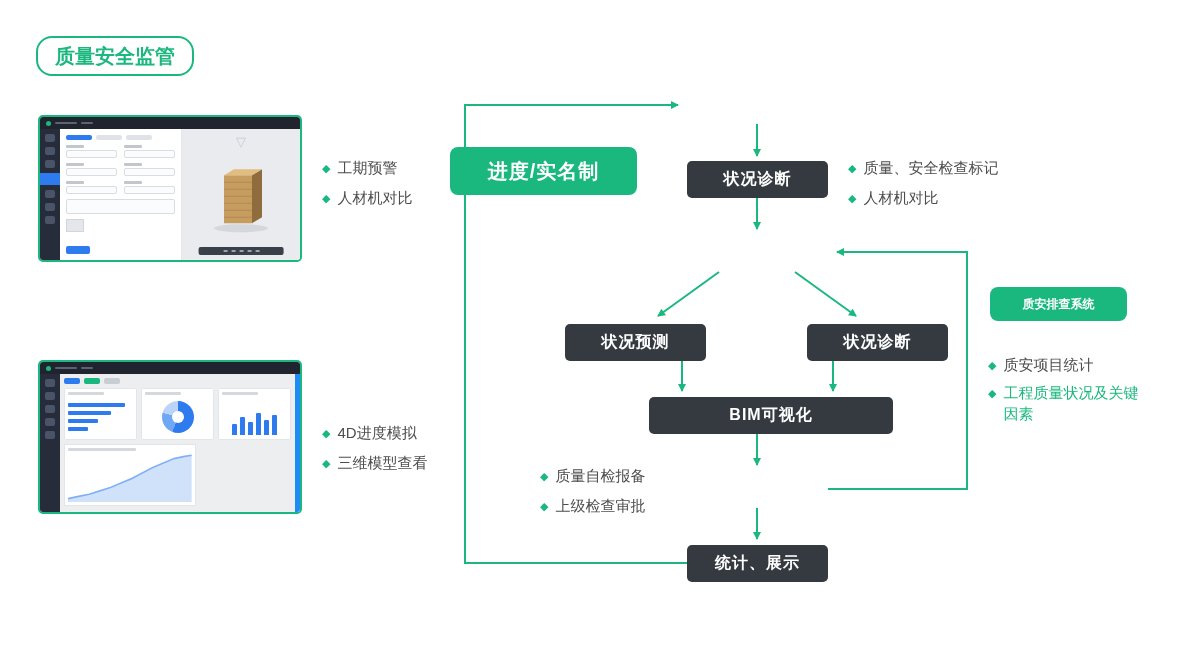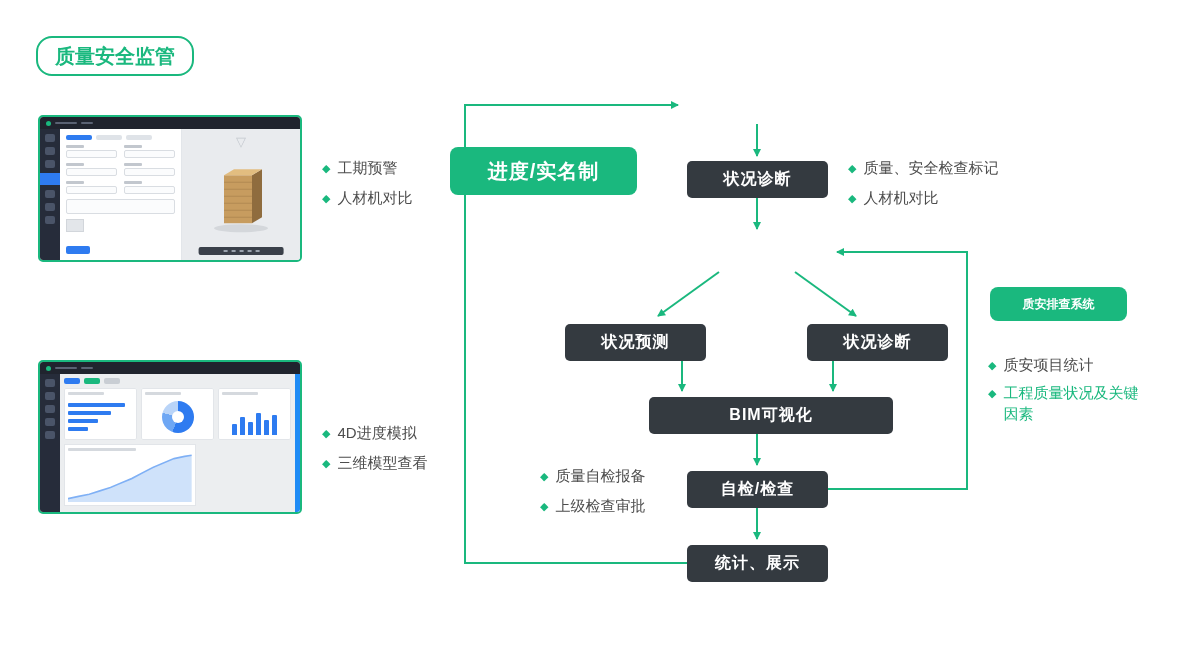--- a/index.html
+++ b/index.html
@@ -330,16 +330,15 @@
     </div>
   </div>
 
   <div class="gbox" id="gbox-progress">进度/实名制</div>
   <div class="gbox" id="gbox-system">质安排查系统</div>
 
   <div class="node" id="node-tracking">状况诊断</div>
   <div class="node" id="node-prediction">状况预测</div>
   <div class="node" id="node-diagnosis">状况诊断</div>
   <div class="node" id="node-bim">BIM可视化</div>
-  <div class="node" id="node-selfcheck">自检/检查</div>
   <div class="node" id="node-stats">统计、展示</div>
 
 </div>
 
 </body></html>

